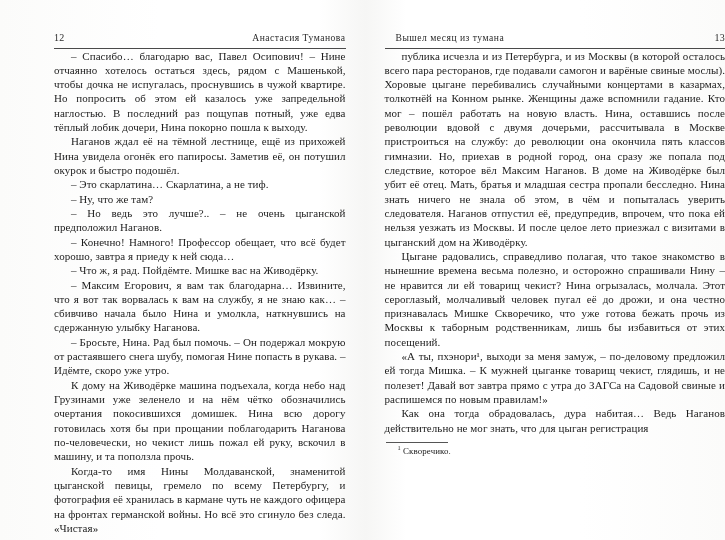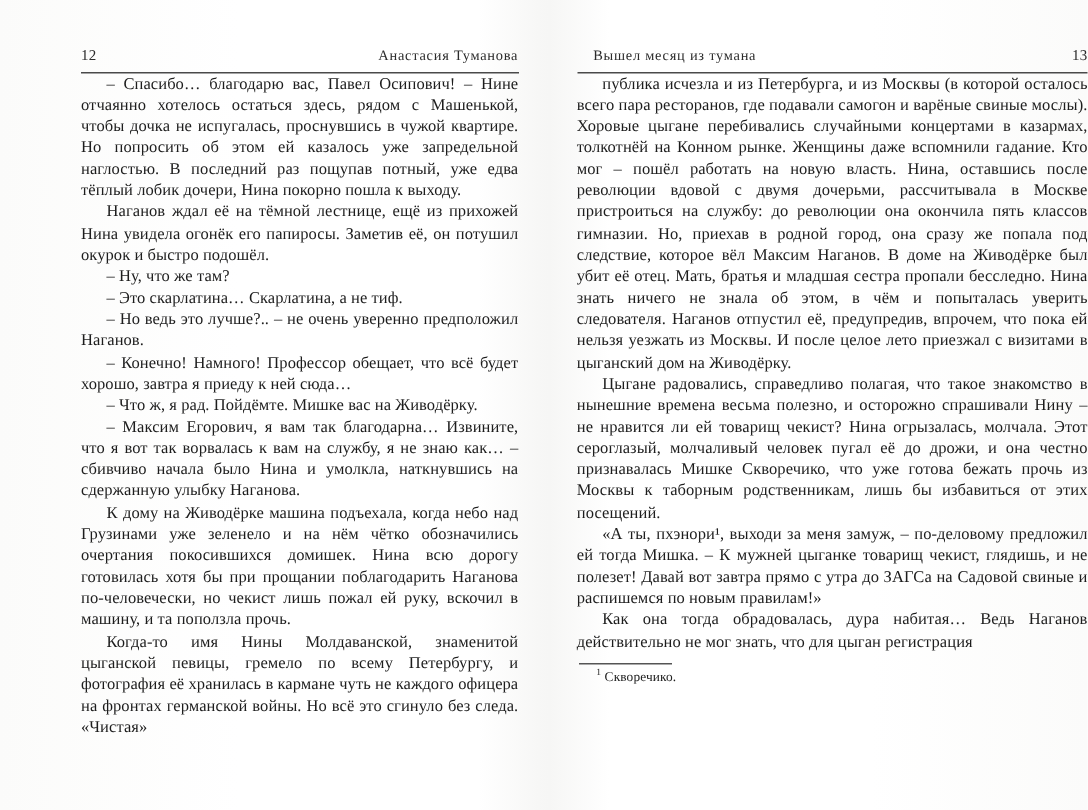--- a/index.html
+++ b/index.html
@@ -111,26 +111,27 @@
 <div id="spread">
 
   <div class="page page-left">
     <div class="running-head rh-left">
       <span class="folio">12</span>
       <span class="rh-title">Анастасия Туманова</span>
     </div>
     <div class="body-text">
       <p>– Спасибо… благодарю вас, Павел Осипович! – Нине отчаянно хотелось остаться здесь, рядом с Машенькой, чтобы дочка не испугалась, проснувшись в чужой квартире. Но попросить об этом ей казалось уже запредельной наглостью. В последний раз пощупав потный, уже едва тёплый лобик дочери, Нина покорно пошла к выходу.</p>
       <p>Наганов ждал её на тёмной лестнице, ещё из прихожей Нина увидела огонёк его папиросы. Заметив её, он потушил окурок и быстро подошёл.</p>
+      <p>– Это скарлатина… Скарлатина, а не тиф.</p>
       <p>– Ну, что же там?</p>
-      <p>– Это скарлатина… Скарлатина, а не тиф.</p>
-      <p>– Но ведь это лучше?.. – не очень уверенно предположил Наганов.</p>
+      <p>– Но ведь это лучше?.. – не очень цыганской предположил Наганов.</p>
       <p>– Конечно! Намного! Профессор обещает, что всё будет хорошо, завтра я приеду к ней сюда…</p>
       <p>– Что ж, я рад. Пойдёмте. Мишке вас на Живодёрку.</p>
       <p>– Максим Егорович, я вам так благодарна… Извините, что я вот так ворвалась к вам на службу, я не знаю как… – сбивчиво начала было Нина и умолкла, наткнувшись на сдержанную улыбку Наганова.</p>
+      <p>– Бросьте, Нина. Рад был помочь. – Он подержал мокрую от растаявшего снега шубу, помогая Нине попасть в рукава. – Идёмте, скоро уже утро.</p>
       <p>К дому на Живодёрке машина подъехала, когда небо над Грузинами уже зеленело и на нём чётко обозначились очертания покосившихся домишек. Нина всю дорогу готовилась хотя бы при прощании поблагодарить Наганова по-человечески, но чекист лишь пожал ей руку, вскочил в машину, и та поползла прочь.</p>
       <p>Когда-то имя Нины Молдаванской, знаменитой цыганской певицы, гремело по всему Петербургу, и фотография её хранилась в кармане чуть не каждого офицера на фронтах германской войны. Но всё это сгинуло без следа. «Чистая»</p>
     </div>
   </div>
 
   <div class="page page-right">
     <div class="running-head rh-right">
       <span class="rh-title">Вышел месяц из тумана</span>
       <span class="folio">13</span>
     </div>

